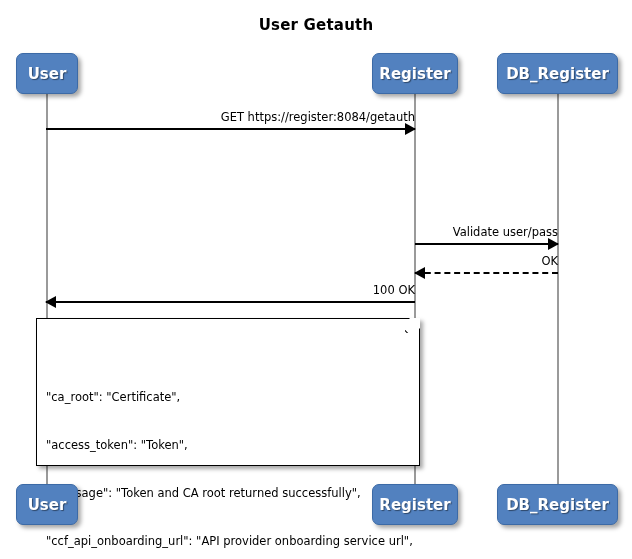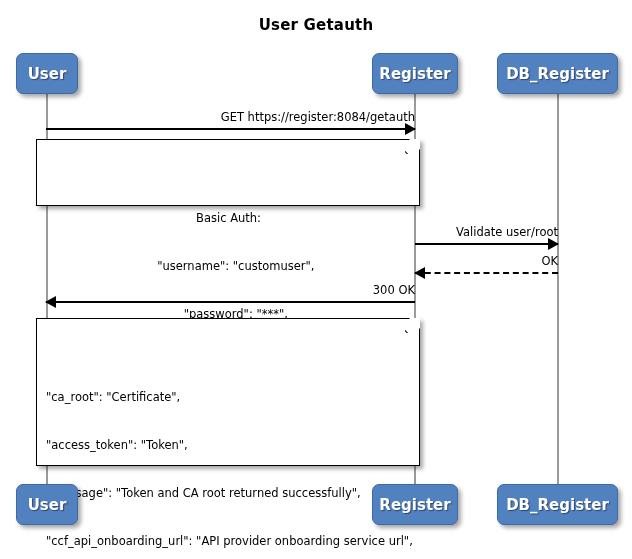--- a/index.html
+++ b/index.html
@@ -172,44 +172,37 @@
   <div class="actor-box" style="left:497px; top:53px; width:121px; height:41px;">
     <span>DB_Register</span>
   </div>
 
   <div class="msg" style="left:46px; top:128px; width:369px;">
     <div class="line"></div>
     <div class="head right"></div>
     <div class="label">GET https://register:8084/getauth</div>
   </div>
 
-  <div class="note centered" style="left:36px; top:139px; width:384px; height:67px;">
-    <div class="fold-edge"></div>
-    <div class="fold"></div>
-    <span class="note-line">Basic Auth:</span>
-    <span class="note-line">    "username": "customuser",</span>
-    <span class="note-line">    "password": "***",</span>
-  </div>
 
   <div class="msg" style="left:415px; top:243px; width:143px;">
     <div class="line"></div>
     <div class="head right"></div>
-    <div class="label">Validate user/root</div>
+    <div class="label">Validate user/pass</div>
   </div>
 
   <div class="msg dashed" style="left:415px; top:272px; width:143px;">
     <div class="line"></div>
     <div class="head left"></div>
     <div class="label">OK</div>
   </div>
 
   <div class="msg" style="left:46px; top:301px; width:369px;">
     <div class="line"></div>
     <div class="head left"></div>
-    <div class="label">300 OK</div>
+    <div class="label">100 OK</div>
   </div>
 
   <div class="note" style="left:36px; top:318px; width:384px; height:148px;">
     <div class="fold-edge"></div>
     <div class="fold"></div>
     <span class="note-line">"ca_root": "Certificate",</span>
     <span class="note-line">"access_token": "Token",</span>
     <span class="note-line">"message": "Token and CA root returned successfully",</span>
     <span class="note-line">"ccf_api_onboarding_url": "API provider onboarding service url",</span>
     

